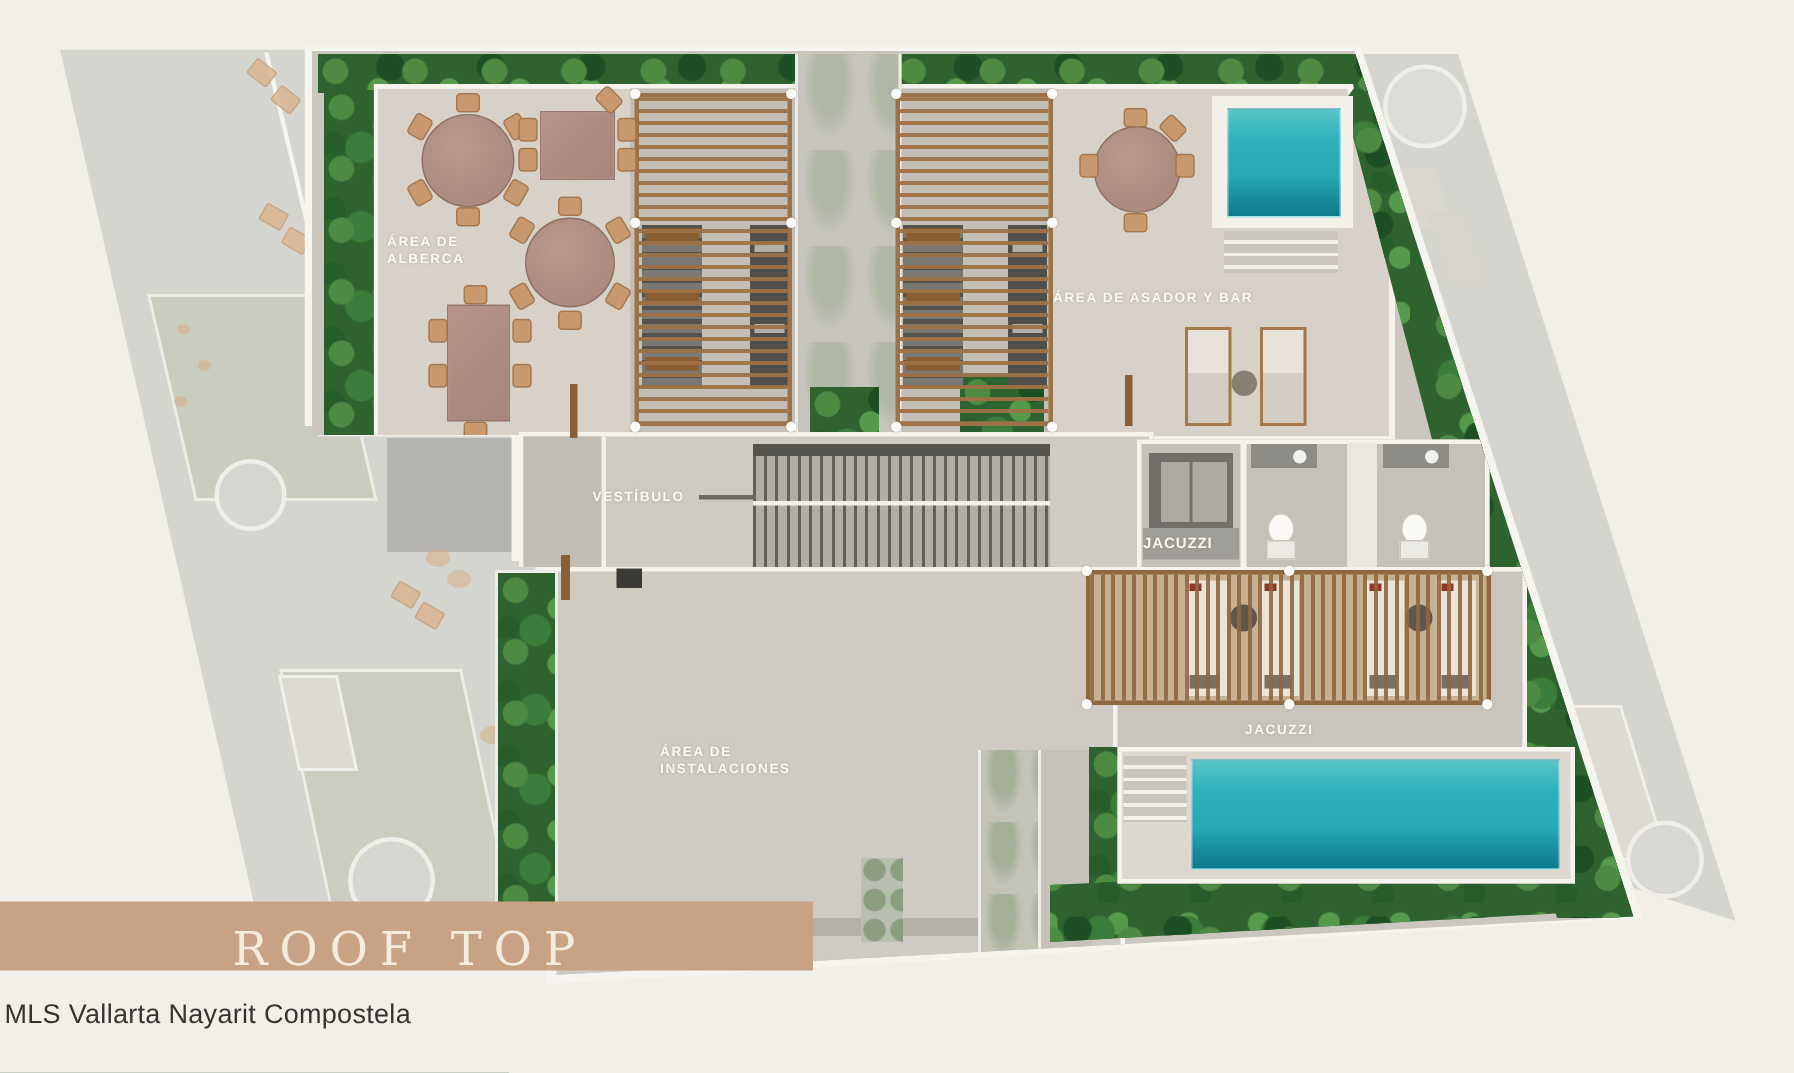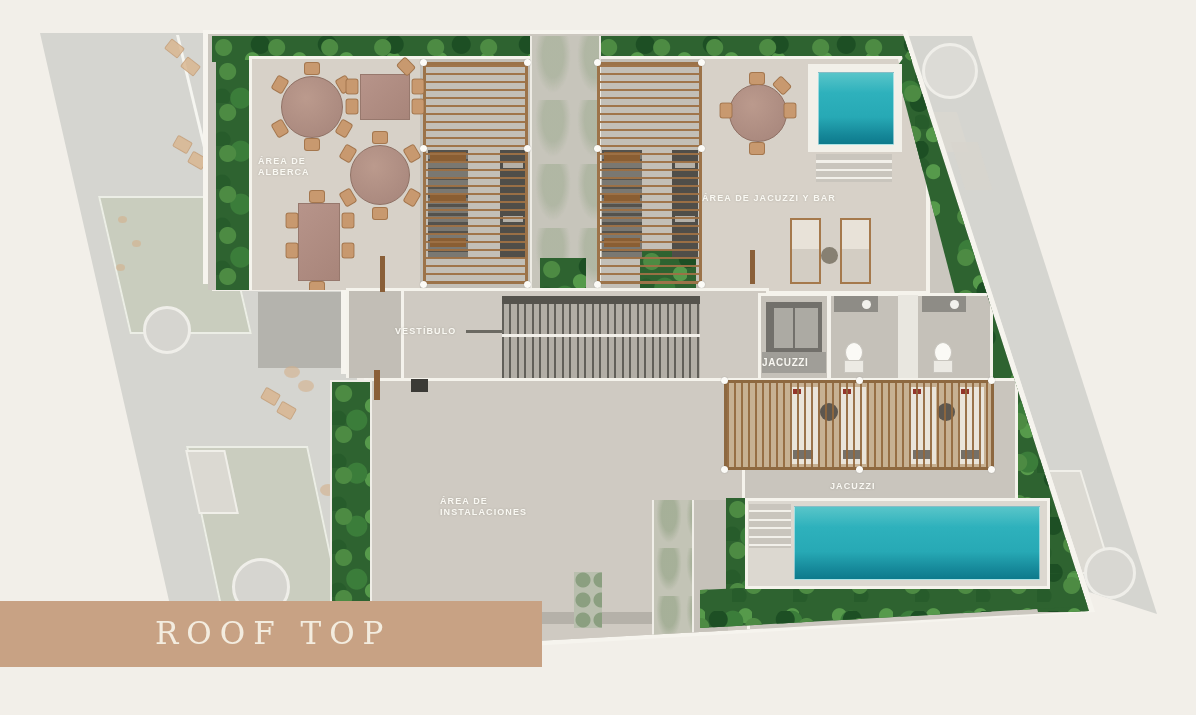--- a/index.html
+++ b/index.html
@@ -38,21 +38,21 @@
     background:linear-gradient(180deg,#58c5c9 0%,#2eb1bc 28%,#27a9b5 62%,#16899a 86%,#0d7a8c 100%);}
   .steps{position:absolute;
     background:repeating-linear-gradient(180deg,#c9c5bd 0 6px,#f2f0ea 6px 8.5px);}
   .fadecirc{position:absolute;border-radius:50%;background:#d6d5d0;border:3px solid #efeee9;}
   .fadebox{position:absolute;background:#dbd9d2;border:2px solid #f0efe9;}
   .fchair{position:absolute;width:15px;height:11px;background:#d9b48d;
           border:1px solid rgba(160,110,60,.35);border-radius:2px;opacity:.8;}
   .fdot{position:absolute;border-radius:50%;background:#d3b08c;opacity:.6;}
   .lounger{position:absolute;border:2.5px solid #a5794c;
     background:linear-gradient(180deg,#e8e2d8 0 46%,#d3cdc3 46%);}
-  #banner{position:absolute;left:0;top:601px;width:542px;height:66px;}
+  #banner{position:absolute;left:0;top:601px;width:542px;height:46px;}
   #banner span{display:block;padding-left:155px;line-height:64px;
     font-family:"DejaVu Serif",serif;font-size:31px;letter-spacing:8px;}
   #footer{position:absolute;left:3px;top:666px;font-size:18px;
     letter-spacing:.2px;color:#343430;}
 </style>
 </head>
 <body>
 
 <div id="stage">
 
@@ -247,28 +247,29 @@
     <div class="chair" style="left:309px;top:281px;"></div>
     <div class="abs" style="left:380px;top:256px;width:5px;height:36px;background:#8a5f38;"></div>
 
     <div class="abs" style="left:374px;top:370px;width:6px;height:30px;background:#8a5f38;"></div>
     <div class="abs" style="left:411px;top:379px;width:17px;height:13px;background:#3b3a36;"></div>
 
     <div class="lbl" style="left:258px;top:156px;width:95px;">
       <span style="display:block">ÁREA DE</span>
       <span style="display:block">ALBERCA</span>
     </div>
-    <div class="lbl" style="left:702px;top:193px;width:142px;">ÁREA DE JACUZZI Y BAR</div>
+    <div class="lbl" style="left:702px;top:193px;width:142px;">ÁREA DE ASADOR Y BAR</div>
     <div class="lbl" style="left:395px;top:326px;width:85px;">VESTÍBULO</div>
     <div class="lbl" style="left:440px;top:496px;width:130px;">
       <span style="display:block">ÁREA DE</span>
       <span style="display:block">INSTALACIONES</span>
     </div>
     <div class="lbl" style="left:830px;top:481px;width:100px;">JACUZZI</div>
   </div>
 
   <div class="abs green" style="left:330px;top:380px;width:38px;height:234px;border:2px solid #efede7;"></div>
 
   <div id="banner" style="background: rgb(200, 162, 132);">
     <span style="color: rgb(243, 236, 223);">ROOF TOP</span>
   </div>
 
+  <div id="footer">MLS Vallarta Nayarit Compostela</div>
 </div>
 
 </body></html>

